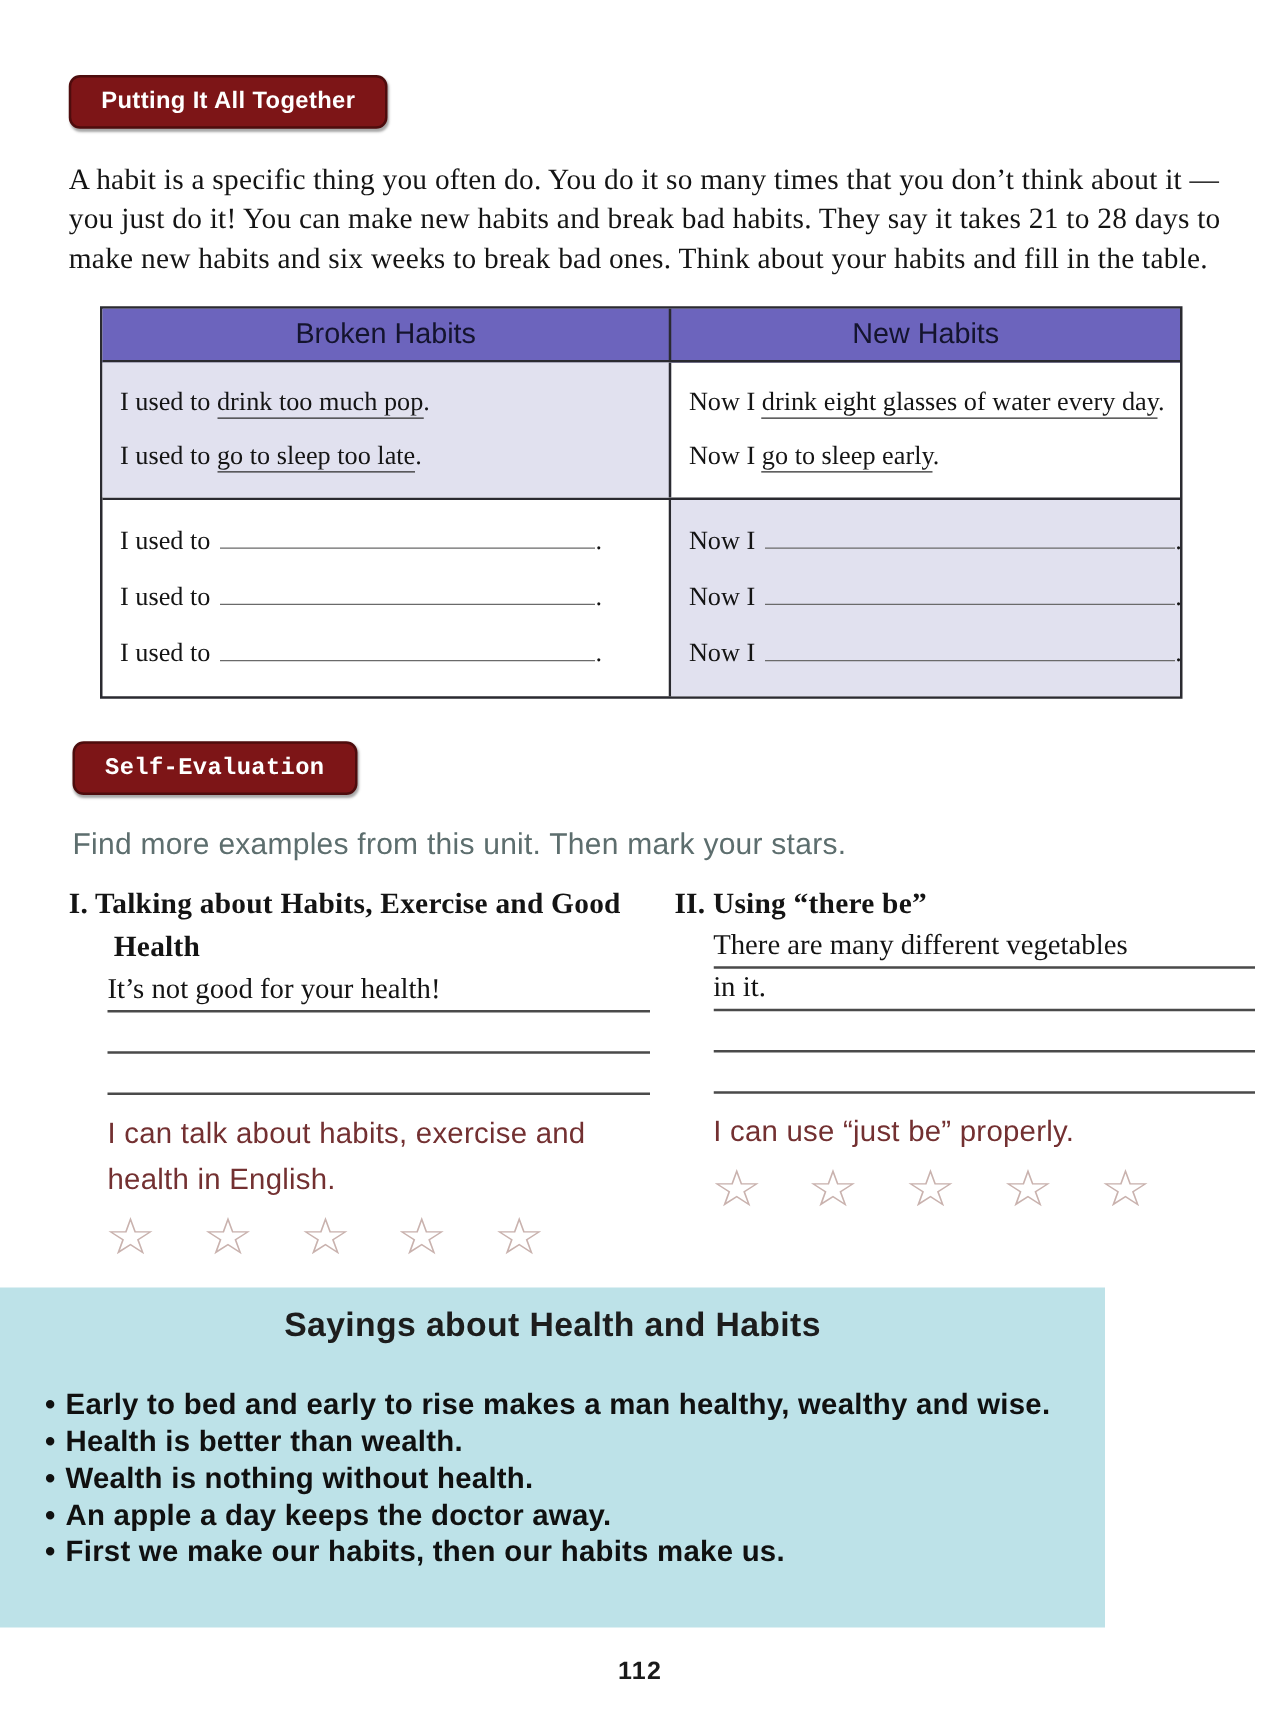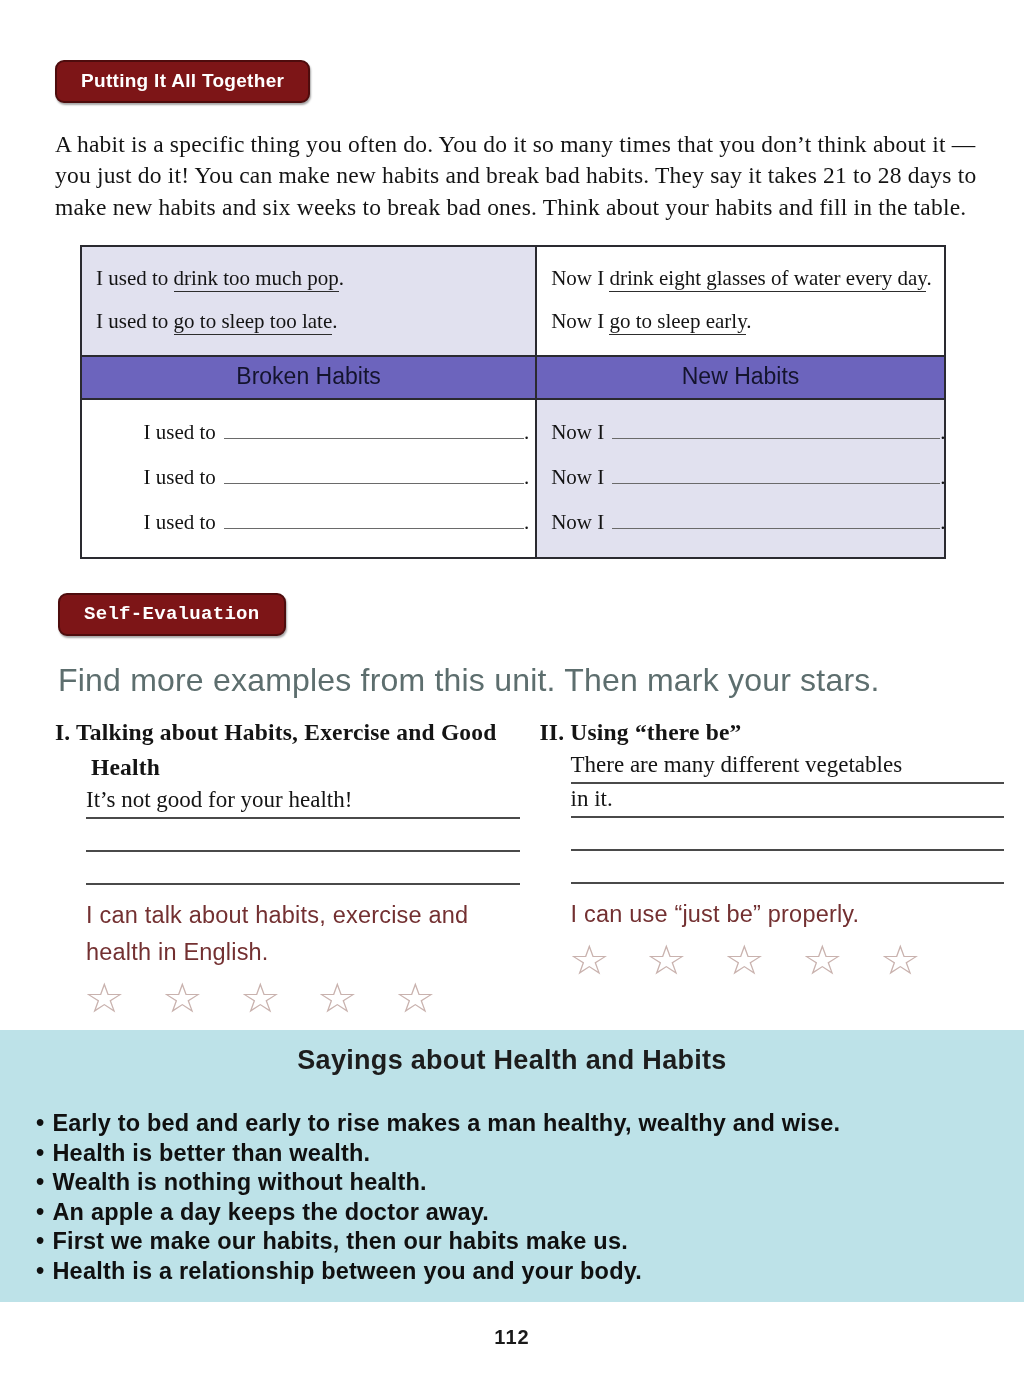--- a/index.html
+++ b/index.html
@@ -60,36 +60,36 @@
   }
   .example-row { border-bottom: 2px solid #2a2a30; }
   .lav { background: var(--cell-lavender, #e1e1ef); }
   .td { padding: 10px 6px 12px 14px; }
   .cell-line {
     font-size: 21px;
     line-height: 43px;
     white-space: nowrap;
   }
   .u { border-bottom: 1.5px solid #2d2d2d; padding-bottom: 1px; }
-  .fill-row .cell-line { line-height: 45px; text-align: right; }
+  .fill-row .cell-line { line-height: 45px; }
   .blank {
     display: inline-block;
     border-bottom: 1.5px solid #6a6a6a;
     height: 1em;
     vertical-align: baseline;
     margin-left: 8px;
   }
   .blank-broken { width: 300px; }
   .blank-new { width: 328px; }
 
   
   .find-more {
     margin: 26px 0 0 58px;
     font-family: "Liberation Sans", sans-serif;
-    font-size: 32px;
+    font-size: 24px;
     color: var(--instruction-grey, #5d6e6e);
     letter-spacing: .2px;
   }
   .sections {
     display: flex;
     gap: 20px;
     margin: 16px 20px 0 55px;
   }
   .section { flex: 1; min-width: 0; }
   .sec-head {
@@ -128,21 +128,21 @@
     line-height: 1;
     color: var(--star-color, #c9b2ae);
     font-family: "DejaVu Sans", sans-serif;
   }
   .stars span { transform: scaleX(1.12); display: inline-block; }
 
   
   .sayings {
     position: absolute;
     left: 0; top: 1030px;
-    width: 1024px;
+    width: 884px;
     height: 272px;
     background: var(--sayings-cyan, #bde2e8);
     padding-top: 15px;
   }
   .sayings-title {
     text-align: center;
     font-family: "Liberation Sans", sans-serif;
     font-weight: bold;
     font-size: 27px;
     color: #1d1d1d;
@@ -181,34 +181,34 @@
 <div class="page">
 
   
   <div class="badge badge-putting">
     <span>Putting It All Together</span>
   </div>
 
   <p class="intro">A habit is a specific thing you often do. You do it so many times that you don’t think about it — you just do it! You can make new habits and break bad habits. They say it takes 21 to 28 days to make new habits and six weeks to break bad ones. Think about your habits and fill in the table.</p>
 
   <div class="habits-table">
+    <div class="trow thead">
+      <div class="th td-left">Broken Habits</div>
+      <div class="th td-right">New Habits</div>
+    </div>
+
     <div class="trow example-row">
       <div class="td td-left lav">
         <p class="cell-line"><span>I used to </span><span class="u">drink too much pop</span><span>.</span></p>
         <p class="cell-line"><span>I used to </span><span class="u">go to sleep too late</span><span>.</span></p>
       </div>
       <div class="td td-right">
         <p class="cell-line"><span>Now I </span><span class="u">drink eight glasses of water every day</span><span>.</span></p>
         <p class="cell-line"><span>Now I </span><span class="u">go to sleep early</span><span>.</span></p>
       </div>
-    </div>
-
-    <div class="trow thead">
-      <div class="th td-left">Broken Habits</div>
-      <div class="th td-right">New Habits</div>
     </div>
 
     <div class="trow fill-row">
       <div class="td td-left">
         <p class="cell-line"><span>I used to</span><span class="blank blank-broken"></span><span>.</span></p>
         <p class="cell-line"><span>I used to</span><span class="blank blank-broken"></span><span>.</span></p>
         <p class="cell-line"><span>I used to</span><span class="blank blank-broken"></span><span>.</span></p>
       </div>
       <div class="td td-right lav">
         <p class="cell-line"><span>Now I</span><span class="blank blank-new"></span><span>.</span></p>
@@ -266,19 +266,18 @@
 
   
   <div class="sayings">
     <p class="sayings-title">Sayings about Health and Habits</p>
     <ul class="sayings-list">
       <li><span class="bullet">•</span><span>Early to bed and early to rise makes a man healthy, wealthy and wise.</span></li>
       <li><span class="bullet">•</span><span>Health is better than wealth.</span></li>
       <li><span class="bullet">•</span><span>Wealth is nothing without health.</span></li>
       <li><span class="bullet">•</span><span>An apple a day keeps the doctor away.</span></li>
       <li><span class="bullet">•</span><span>First we make our habits, then our habits make us.</span></li>
-      <li><span class="bullet">•</span><span>Health is a relationship between you and your body.</span></li>
     </ul>
   </div>
 
   <p class="page-number">112</p>
 
 </div>
 
 </body></html>

